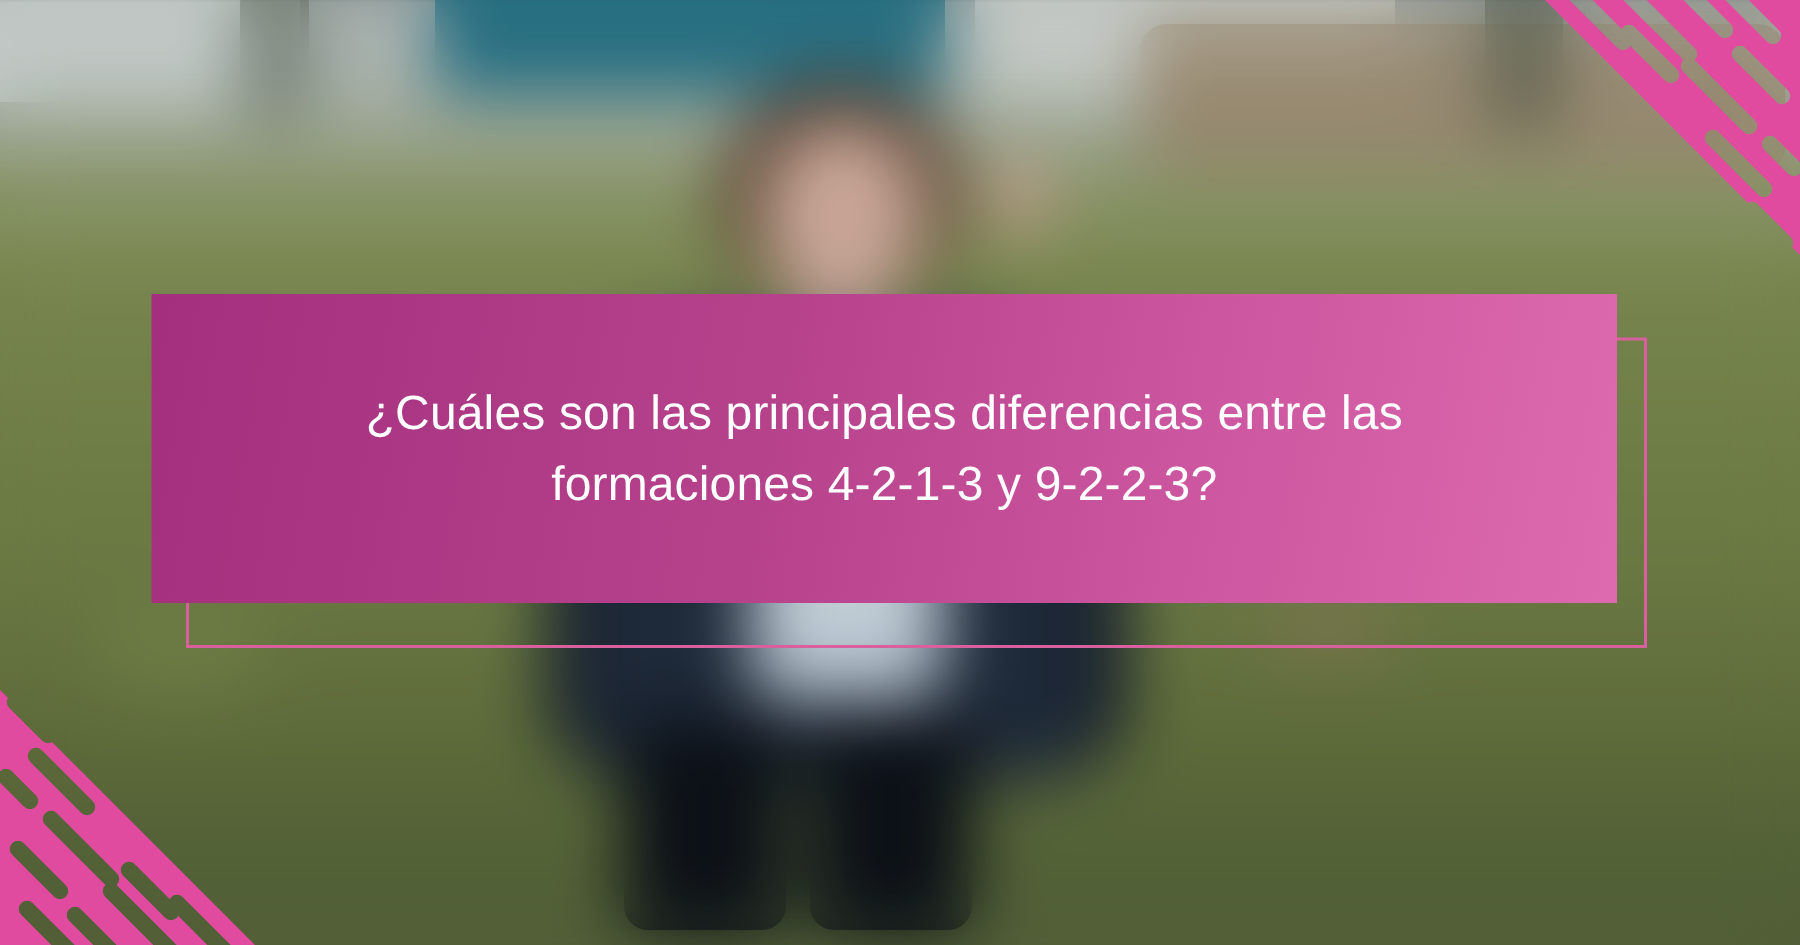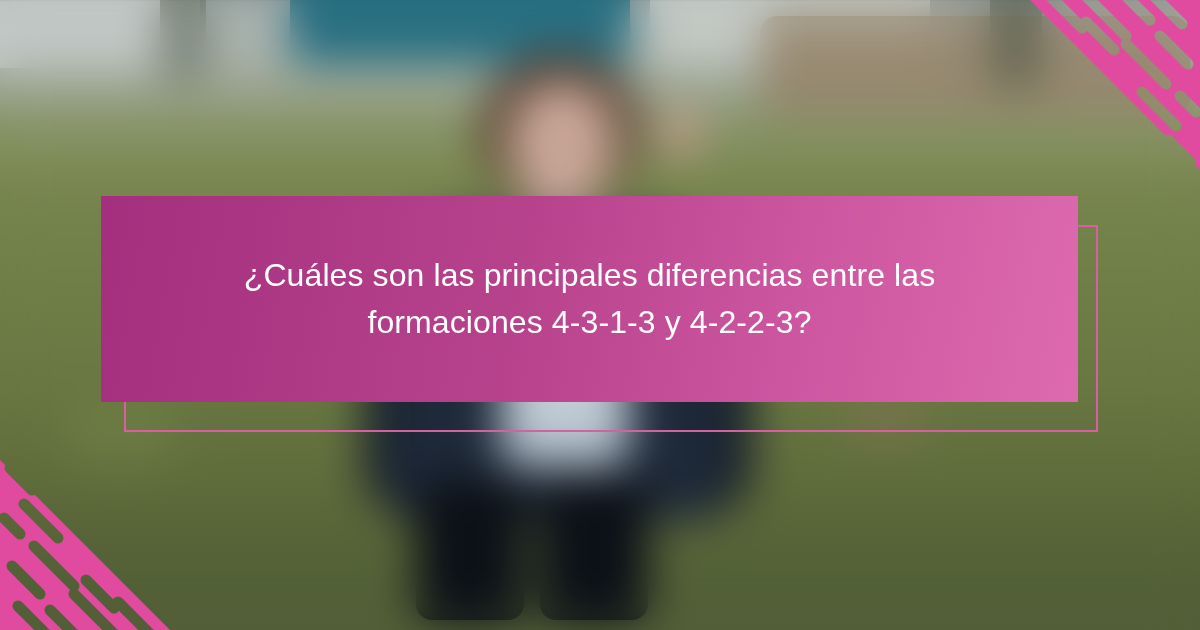--- a/index.html
+++ b/index.html
@@ -219,14 +219,14 @@
       <rect x="0" y="0" width="170" height="170" fill="#fff"></rect>
       <use href="#slots"></use>
     </mask>
   </defs>
   <polygon points="170,0 170,170 0,0" fill="#E04BA0" mask="url(#maskBL)"></polygon>
 </svg>
 
 <div id="card-outline"></div>
 
 <div id="card-fill">
-  <div id="card-title">¿Cuáles son las principales diferencias entre las formaciones 4-3-1-3 y 4-2-2-3?</div>
+  <div id="card-title">¿Cuáles son las principales diferencias entre las formaciones 4-2-1-3 y 9-2-2-3?</div>
 </div>
 
 </body></html>

